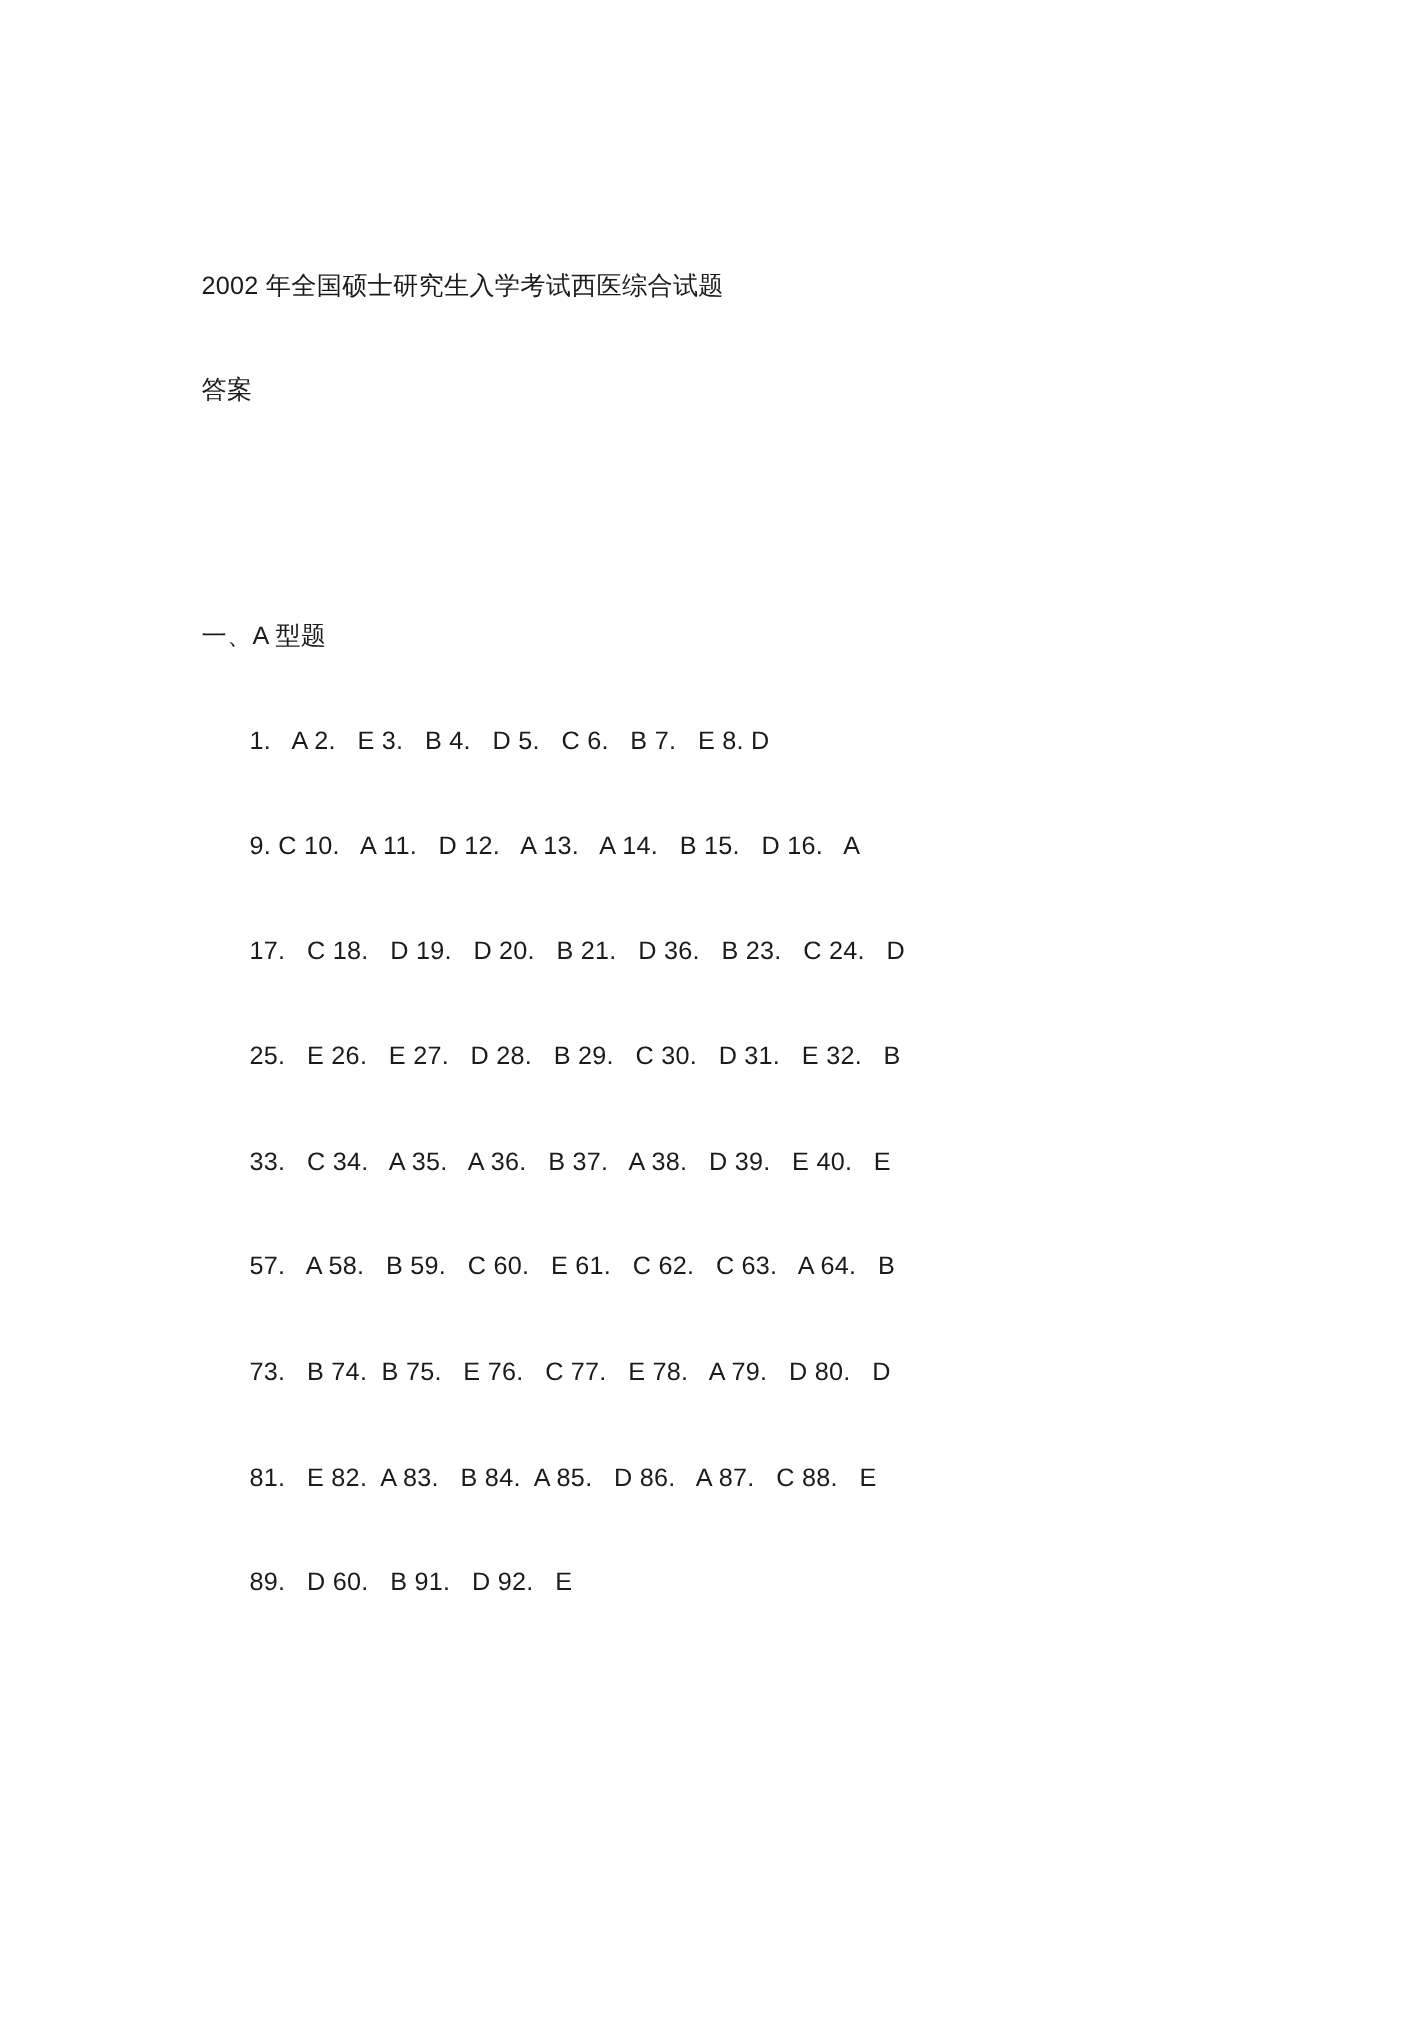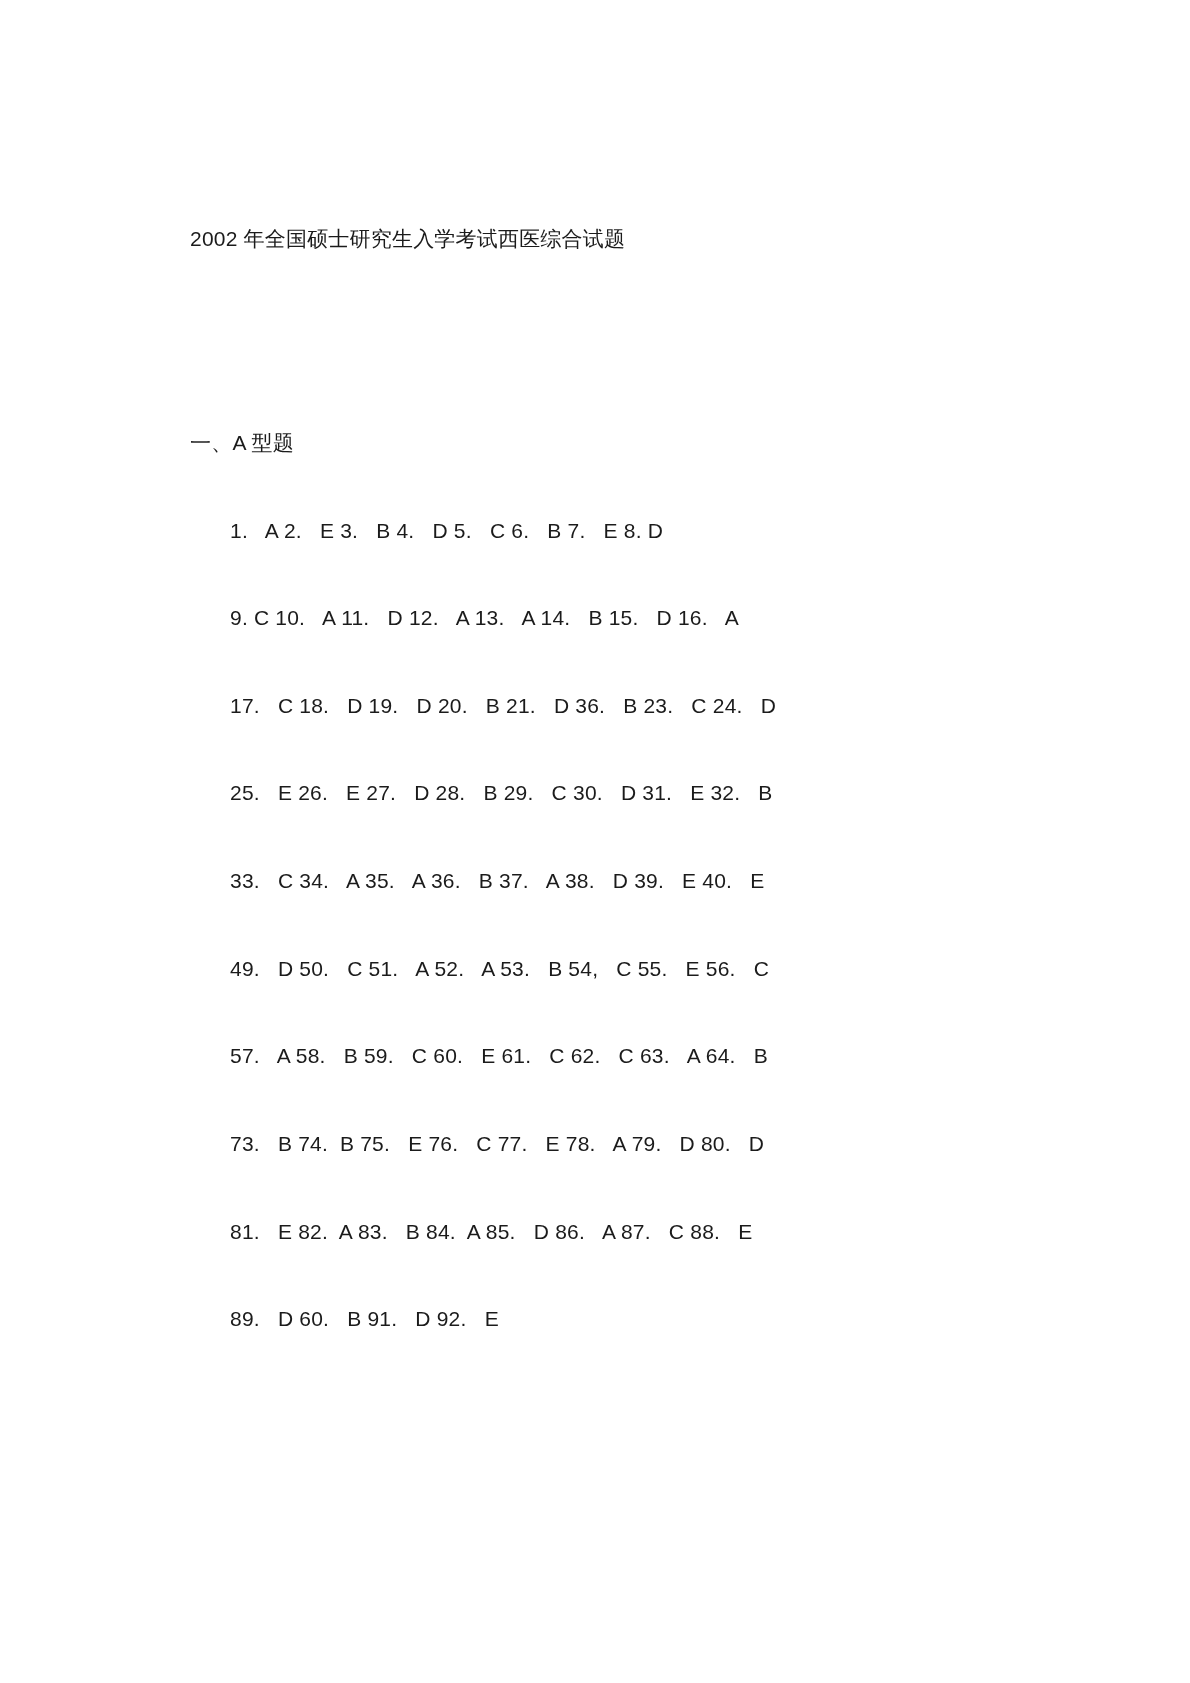--- a/index.html
+++ b/index.html
@@ -19,41 +19,41 @@
     position: absolute;
     left: 168px;
     top: 136px;
     width: 880px;
     color: #1b1b1b;
     font-size: 21px;
     line-height: 29.2px;
     white-space: pre-wrap;
     letter-spacing: 0.2px;
   }
-  .line { min-height: 29.2px; margin-left: 22px; }
+  .line { min-height: 29.2px; }
   .indent { padding-left: 40px; }
   .spacer { height: 29.2px; }
   .title { font-weight: 500; }
 </style>
 </head>
 <body>
 
 <div class="page">
   <div class="content">
 
     <div class="line title">2002 年全国硕士研究生入学考试西医综合试题</div>
+    <div class="line">答案</div>
     <div class="spacer"></div>
 
     <div class="line">一、A 型题</div>
     <div class="line indent">1.   A 2.   E 3.   B 4.   D 5.   C 6.   B 7.   E 8. D</div>
     <div class="line indent">9. C 10.   A 11.   D 12.   A 13.   A 14.   B 15.   D 16.   A</div>
     <div class="line indent">17.   C 18.   D 19.   D 20.   B 21.   D 36.   B 23.   C 24.   D</div>
     <div class="line indent">25.   E 26.   E 27.   D 28.   B 29.   C 30.   D 31.   E 32.   B</div>
     <div class="line indent">33.   C 34.   A 35.   A 36.   B 37.   A 38.   D 39.   E 40.   E</div>
-    <div class="line indent">49.   D 50.   C 51.   A 52.   A 53.   B 54,   C 55.   E 56.   C</div>
     <div class="line indent">57.   A 58.   B 59.   C 60.   E 61.   C 62.   C 63.   A 64.   B</div>
     <div class="line indent">73.   B 74.  B 75.   E 76.   C 77.   E 78.   A 79.   D 80.   D</div>
     <div class="line indent">81.   E 82.  A 83.   B 84.  A 85.   D 86.   A 87.   C 88.   E</div>
     <div class="line indent">89.   D 60.   B 91.   D 92.   E</div>
 
     
     
     
     
 

